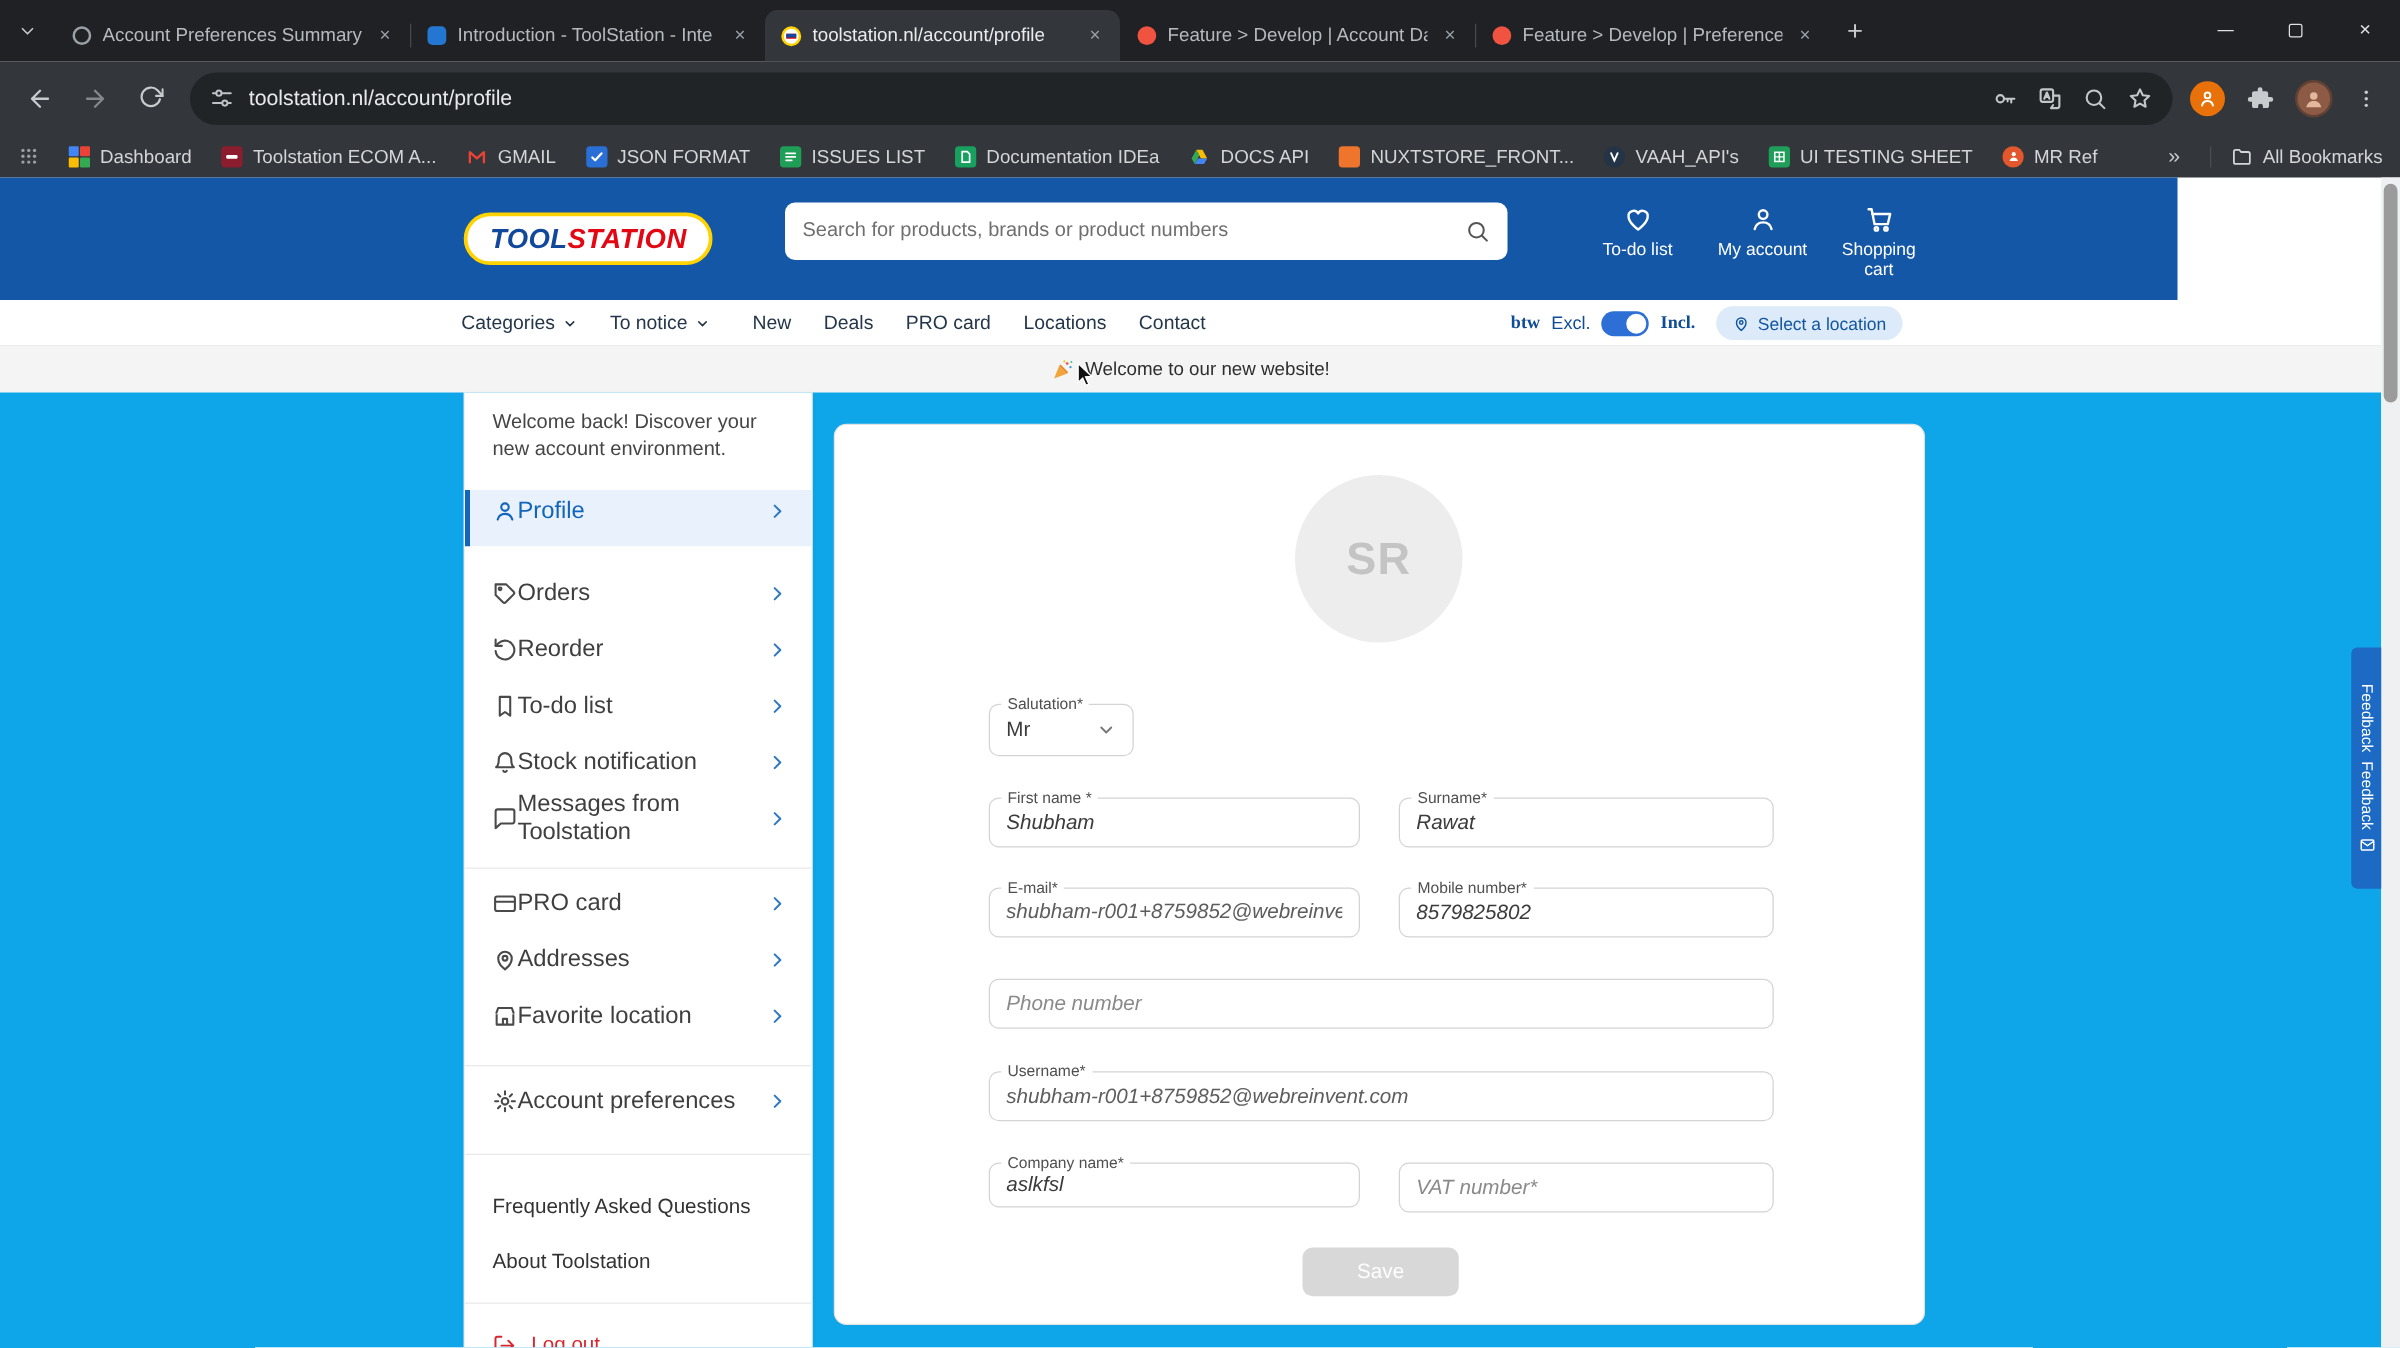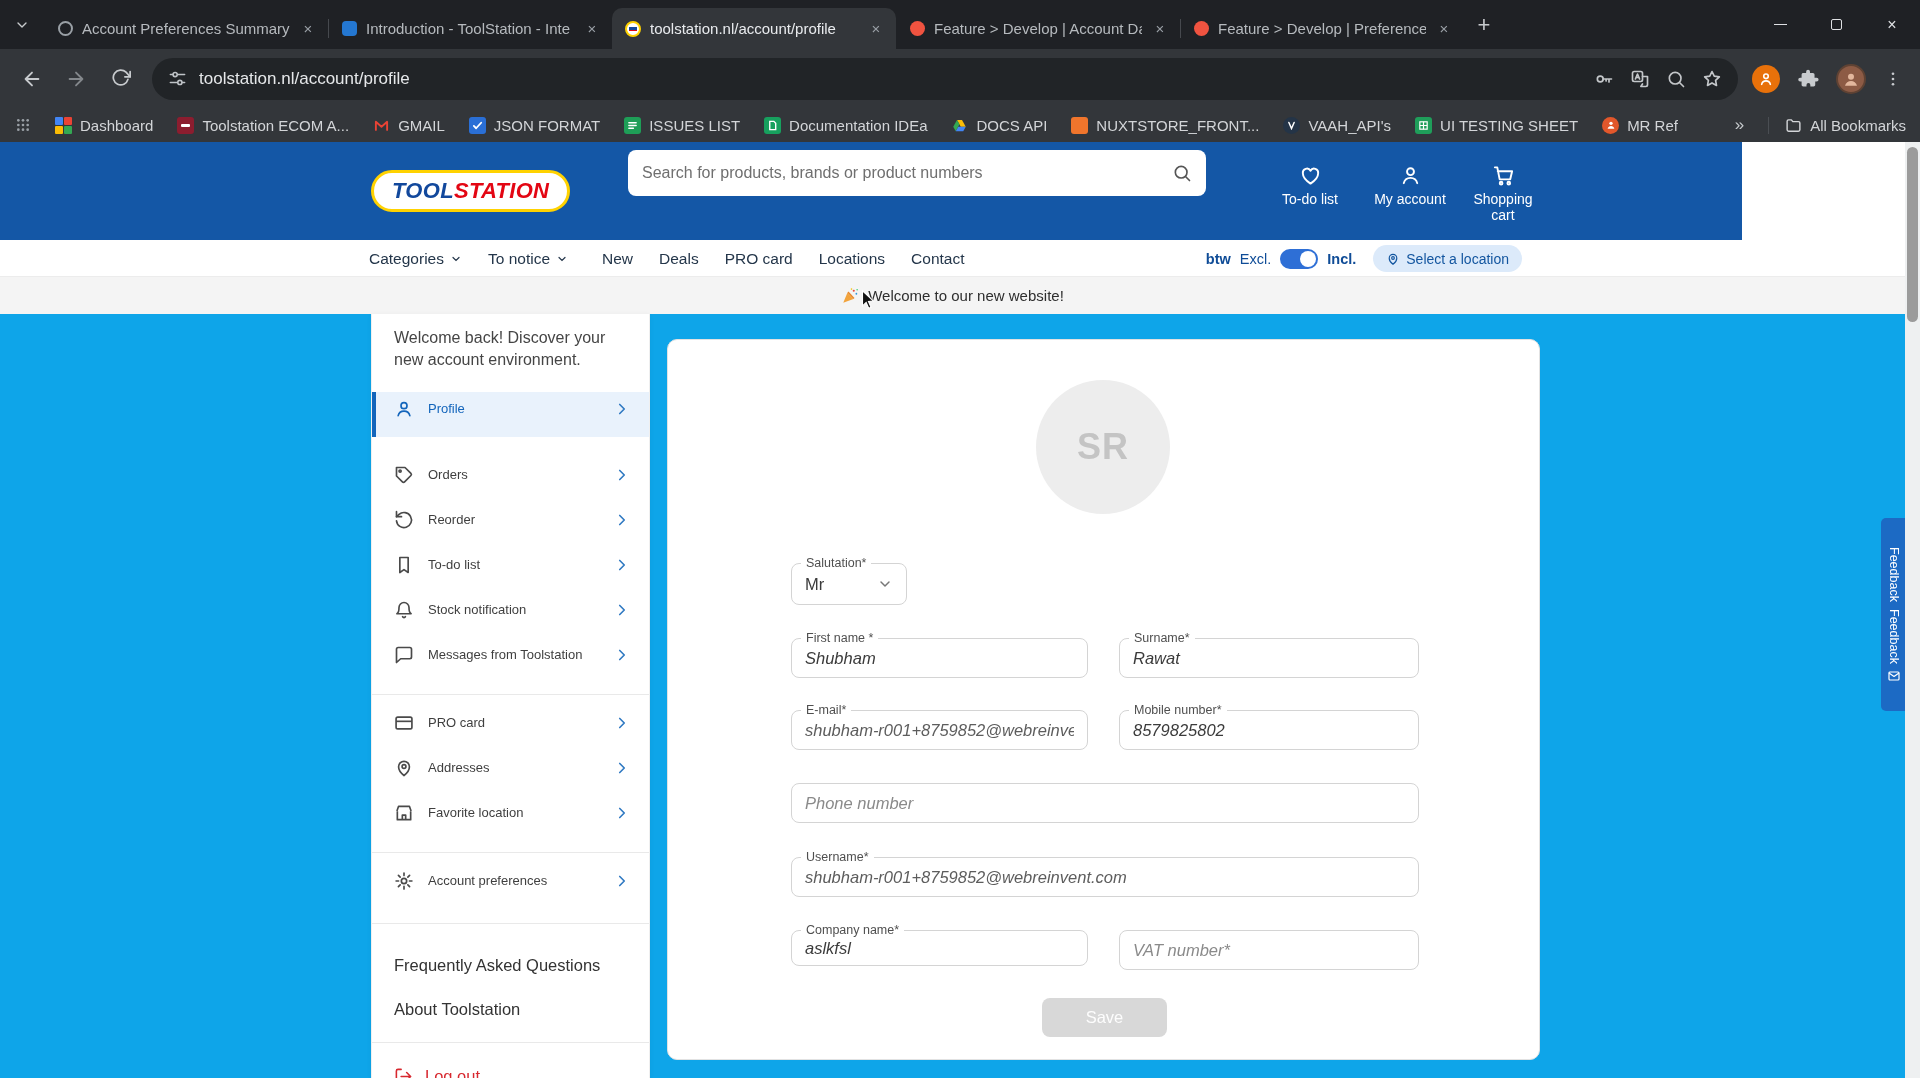--- a/index.html
+++ b/index.html
@@ -47,48 +47,48 @@
   .bm-grid2 { display:grid; grid-template-columns:8px 8px; grid-template-rows:8px 8px; gap:1px; width:17px; height:17px; }
   .bm-grid2 b { border-radius:1px; }
   .bm-overflow { margin-left:auto; color:#c7cacd; font-size:17px; cursor:pointer; }
   .bm-all { display:flex; align-items:center; gap:8px; color:#d3d5d8; font-size:15px; border-left:1px solid #4a4e53; padding-left:16px; cursor:pointer; }
 
   
   .siteheader { position:absolute; left:0; top:142px; width:1742px; height:98px; background:#1457a6; }
   .ts-logo { position:absolute; left:371px; top:28px; height:42px; padding:0 18px; background:#fff; border:3px solid #ffd200; border-radius:22px; display:flex; align-items:center; font-style:italic; font-weight:bold; font-size:22px; letter-spacing:.3px; cursor:pointer; }
   .ts-logo .t1 { color:#12489c; }
   .ts-logo .t2 { color:#e30613; }
-  .hsearch { position:absolute; left:628px; top:8px; width:578px; height:46px; background:#fff; border-radius:8px; display:flex; align-items:center; padding:0 14px; }
+  .hsearch { position:absolute; left:628px; top:20px; width:578px; height:46px; background:#fff; border-radius:8px; display:flex; align-items:center; padding:0 14px; }
   .hsearch input { flex:1; border:none; outline:none; font-size:16px; color:#333; font-family:inherit; background:transparent; }
   .hsearch input::placeholder { color:#6f6f6f; }
   .hdr-action { position:absolute; top:22px; width:96px; display:flex; flex-direction:column; align-items:center; color:#fff; font-size:14px; line-height:1.15; text-align:center; cursor:pointer; gap:4px; }
   .hdr-action.todo { left:1262px; }
   .hdr-action.acct { left:1362px; }
   .hdr-action.cart { left:1468px; width:70px; }
 
   
   .sitenav { position:absolute; left:0; top:240px; width:1905px; height:37px; background:#fff; border-bottom:1px solid #ececec; }
   .nav-left { position:absolute; left:369px; top:0; height:37px; display:flex; align-items:center; gap:26px; font-size:15.5px; color:#24364a; }
   .nav-item { display:flex; align-items:center; gap:6px; cursor:pointer; white-space:nowrap; }
   .nav-right { position:absolute; right:383px; top:0; height:37px; display:flex; align-items:center; gap:9px; font-size:14.5px; color:#0f4c97; }
-  .vat-b { font-weight:bold; }
+  .vat-b { font-weight:bold;font-family:Liberation Serif, serif; }
   .toggle { width:38px; height:20px; border-radius:10px; background:#2e6fd6; position:relative; cursor:pointer; flex:none; }
   .toggle .knob { position:absolute; right:2px; top:2px; width:16px; height:16px; border-radius:50%; background:#fff; }
   .loc-pill { display:flex; align-items:center; gap:6px; height:27px; padding:0 13px; border-radius:14px; background:#dceafa; color:#12559f; font-size:14px; cursor:pointer; white-space:nowrap;text-align:center; }
 
   
   .banner { position:absolute; left:0; top:277px; width:1905px; height:37px; background:#f4f4f4; display:flex; align-items:center; justify-content:center; gap:9px; font-size:15px; color:#2e2e2e; }
   .cursor { position:absolute; left:857px; top:289px; z-index:60; }
 
   
   .content { position:absolute; left:0; top:314px; width:1905px; height:764px; background:#0ea5e9; }
 
   .sidebar { position:absolute; left:371px; top:0; width:279px; height:764px; background:#fff; border-left:1px solid #efefef; border-right:1px solid #efefef; box-shadow:0 1px 5px rgba(0,0,0,.05); overflow:hidden; }
   .sb-welcome { padding:13px 22px 0 22px; font-size:16px; color:#454545; line-height:1.35; height:78px; }
-  .sb-row { height:45px; display:flex; align-items:center; gap:14px; padding:0 18px 12px 22px; font-size:13px; color:#3f3f3f; cursor:pointer; }
+  .sb-row { height:45px; display:flex; align-items:center; padding:0 18px 12px 22px; font-size:19px; color:#3f3f3f; cursor:pointer; }
   .sb-row .sbic { color:#4a4a4a; flex:none; display:flex; }
   .sb-row .chev { margin-left:auto; color:#2f79c2; display:flex; }
   .sb-row.active { background:#e9f2fc; border-left:4px solid #1365bb; padding-left:18px; color:#1365bb; }
   .sb-row.active .sbic { color:#1365bb; }
   .sb-spacer { height:21px; }
   .sb-div { height:1px; background:#e9e9e9; margin:11px 0; }
   .sb-link { height:44px; display:flex; align-items:center; padding:0 22px; font-size:16.5px; color:#333; cursor:pointer; }
   .sb-logout { height:45px; display:flex; align-items:center; gap:12px; padding:0 22px; font-size:16.5px; color:#d7282f; cursor:pointer; }
   .sb-logout .sbic { display:flex; color:#d7282f; }
 

